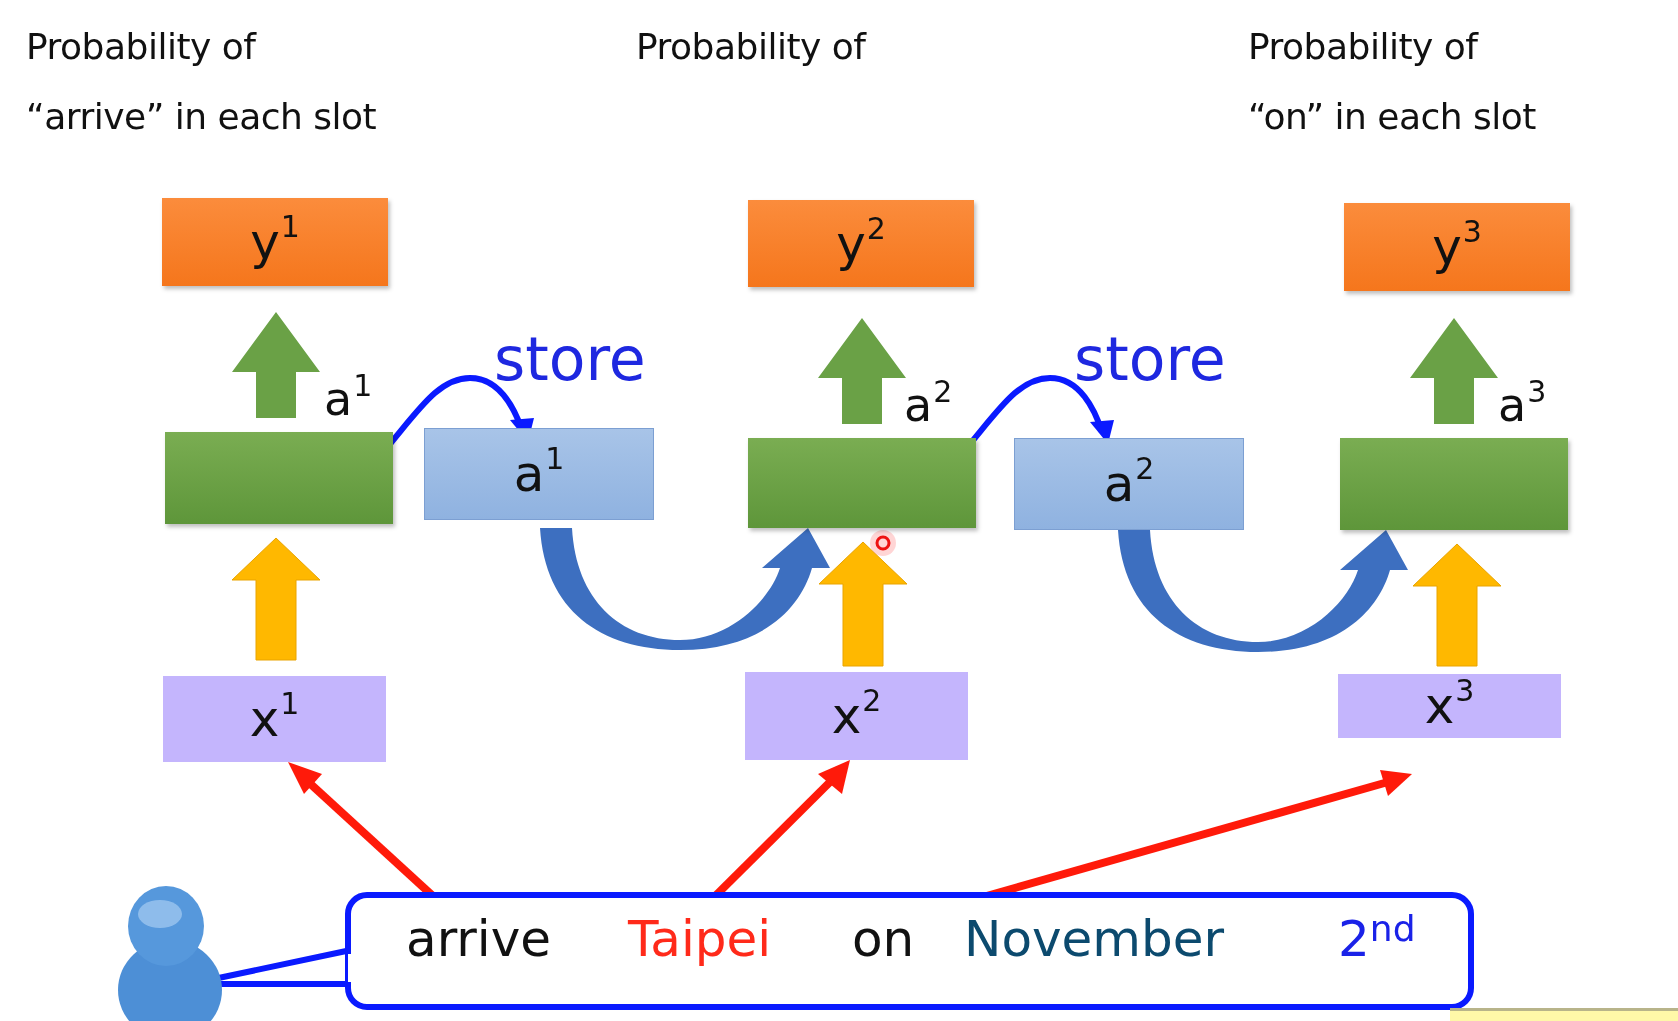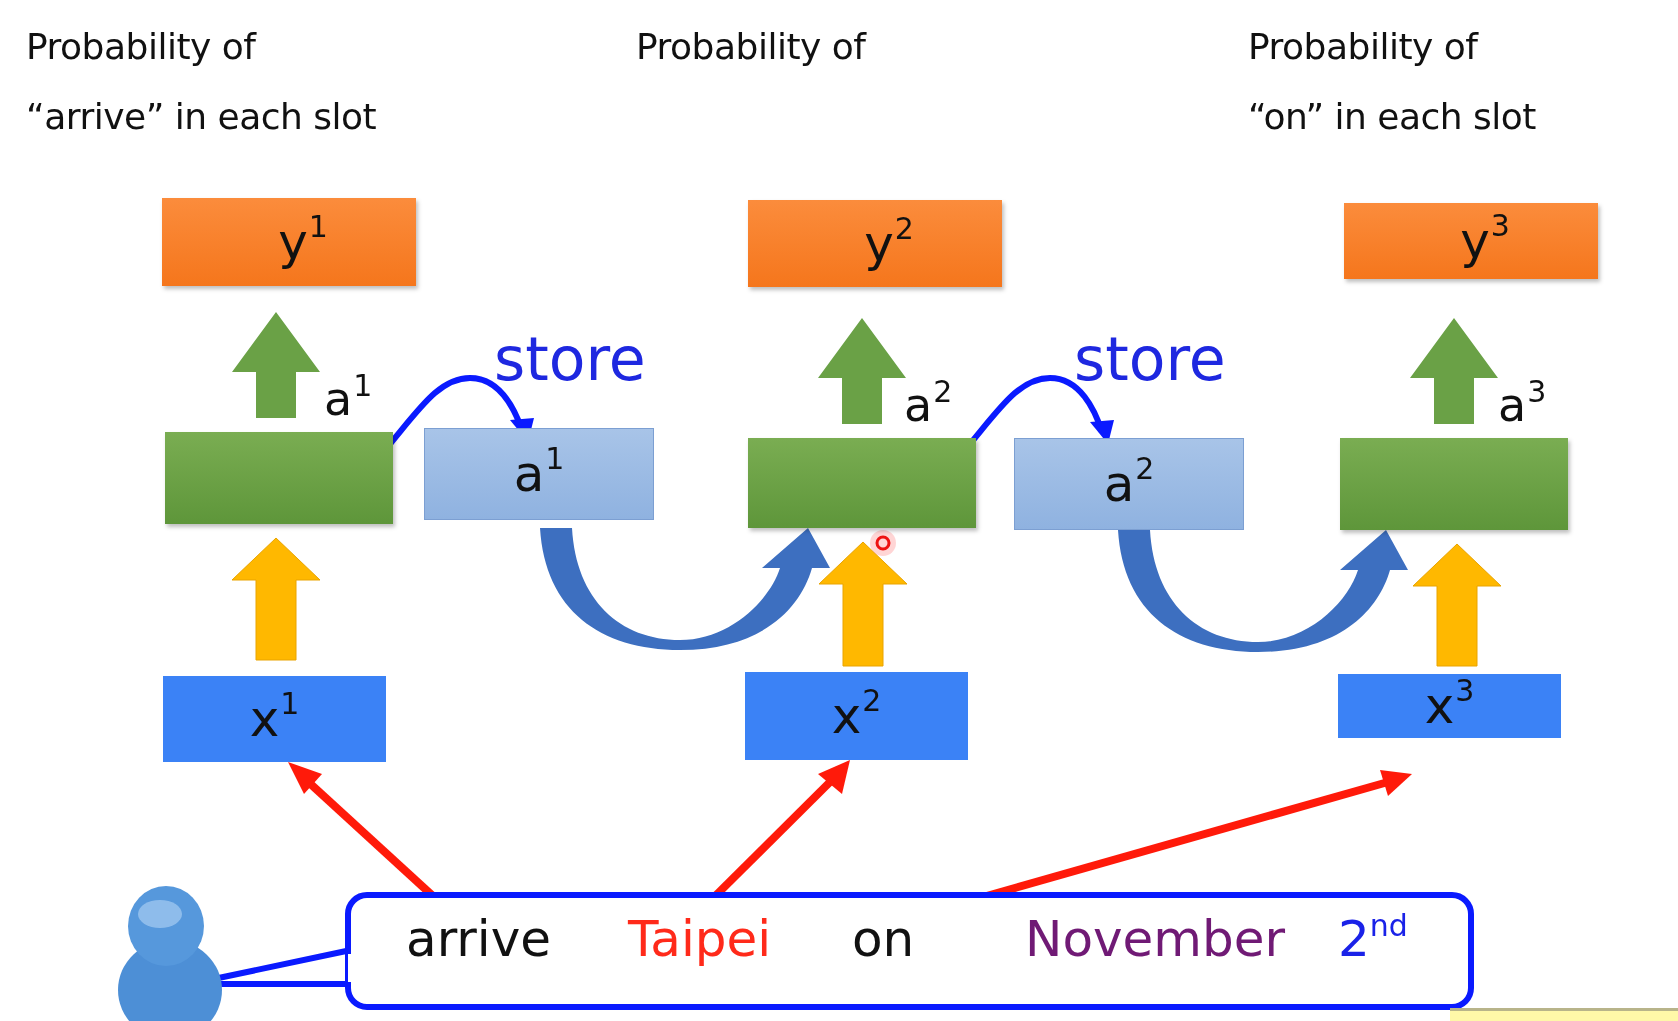--- a/index.html
+++ b/index.html
@@ -3,31 +3,31 @@
 <meta charset="utf-8">
 <style>
   html, body { margin:0; padding:0; background:#ffffff; }
   body { width:1678px; height:1021px; position:relative; overflow:hidden;
          font-family:"DejaVu Sans", "Liberation Sans", sans-serif; }
   .heading { position:absolute; font-size:36px; line-height:70px; color:#111; letter-spacing:-0.5px; white-space:nowrap; }
   .heading .hl { color:#ff2a1a; }
   .box { position:absolute; display:flex; align-items:center; justify-content:center;
          font-size:50px; color:#111; box-shadow:2px 3px 4px rgba(0,0,0,0.25); }
   .box sup, .lbl sup { font-size:30px; vertical-align:top; position:relative; top:-4px; margin-left:1px; }
-  .orange { background:linear-gradient(#fb8c3c,#f5761c);padding-left:28px; }
+  .orange { background:linear-gradient(#fb8c3c,#f5761c); }
   .green  { background:linear-gradient(#7aad52,#5e963a); }
-  .yellow { background:#3b82f6; box-shadow:none; }
+  .yellow { background:#c4b5fd; box-shadow:none; }
   .blue   { background:linear-gradient(#a8c4e8,#8fb2e0); border:1.5px solid #7c9fd2; box-shadow:none; }
   .lbl { position:absolute; font-size:46px; color:#111; }
   .store { position:absolute; font-size:60px; color:#1e28e0; }
   svg#arrows { position:absolute; left:0; top:0; }
   .bubble { position:absolute; left:345px; top:892px; width:1117px; height:106px;
             border:6px solid #0a1aff; border-radius:22px; background:#fff; }
   .word { position:absolute; font-size:50px; top:910px; white-space:nowrap; }
-  .word sup { font-size:30px; vertical-align:top; position:relative; top:-2px; }
+  .word sup { font-size:36px; vertical-align:top; position:relative; top:-2px; }
   .note { position:absolute; left:1450px; top:1008px; width:240px; height:20px; background:#fff8a8; border-top:3px solid #b8b48a; }
 </style>
 </head>
 <body>
 
 <div class="heading" style="left:26px; top:12px;">
   <div>Probability of</div>
   <div><span>“</span><span>arrive</span><span>”</span><span> in each slot</span></div>
 </div>
 <div class="heading" style="left:636px; top:12px;">
@@ -74,21 +74,21 @@
   <circle cx="883" cy="543" r="13" fill="#ff8888" opacity="0.35"></circle>
   <circle cx="883" cy="543" r="6" fill="none" stroke="#ee1111" stroke-width="3"></circle>
 </svg>
 
 <div class="box orange" style="left:162px; top:198px; width:226px; height:88px;">
   <span><span>y</span><sup>1</sup></span>
 </div>
 <div class="box orange" style="left:748px; top:200px; width:226px; height:87px;">
   <span><span>y</span><sup>2</sup></span>
 </div>
-<div class="box orange" style="left:1344px; top:203px; width:226px; height:76px;">
+<div class="box orange" style="left:1344px; top:203px; width:226px; height:88px;">
   <span><span>y</span><sup>3</sup></span>
 </div>
 
 <div class="box green" style="left:165px; top:432px; width:228px; height:92px;"></div>
 <div class="box green" style="left:748px; top:438px; width:228px; height:90px;"></div>
 <div class="box green" style="left:1340px; top:438px; width:228px; height:92px;"></div>
 
 <div class="lbl" style="left:324px; top:372px;"><span>a</span><sup>1</sup></div>
 <div class="lbl" style="left:904px; top:378px;"><span>a</span><sup>2</sup></div>
 <div class="lbl" style="left:1498px; top:378px;"><span>a</span><sup>3</sup></div>
@@ -113,16 +113,16 @@
   <span><span>x</span><sup>3</sup></span>
 </div>
 
 <div class="bubble"></div>
 <svg width="30" height="40" style="position:absolute; left:340px; top:948px;">
   <rect x="8" y="6" width="14" height="28" fill="#ffffff"></rect>
 </svg>
 <div class="word" style="left:406px; color:#111;">arrive</div>
 <div class="word" style="left:628px; color:#ff2a1a;">Taipei</div>
 <div class="word" style="left:852px; color:#111;">on</div>
-<div class="word" style="left:1025px; color:#701a75;">November</div>
+<div class="word" style="left:964px; color:#0c4a6e;">November</div>
 <div class="word" style="left:1338px; color:#1a22e8;"><span>2</span><sup>nd</sup></div>
 
 <div class="note"></div>
 
 </body></html>

